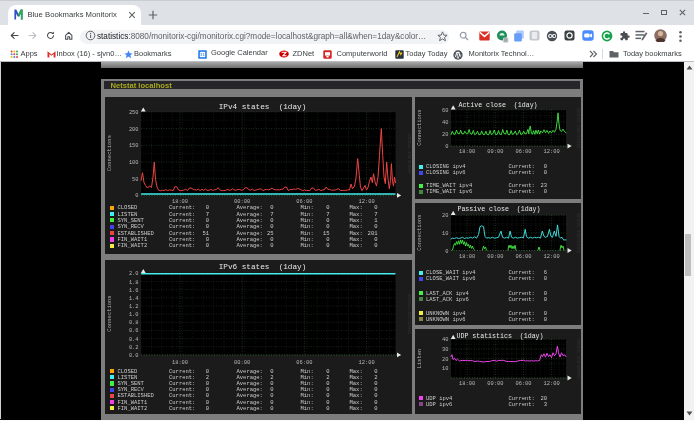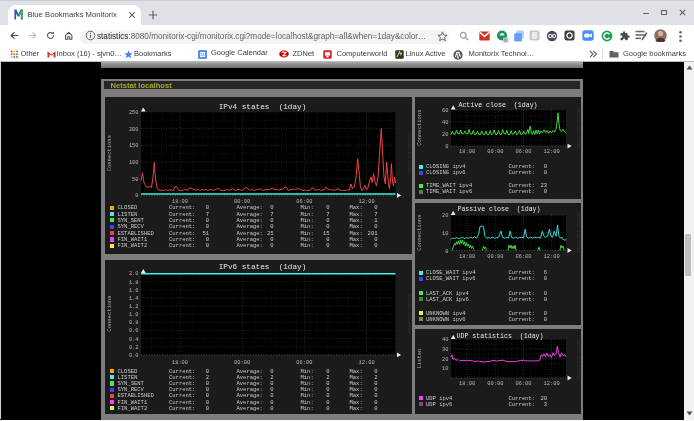--- a/index.html
+++ b/index.html
@@ -163,29 +163,29 @@
     <circle cx="10" cy="10" r="9.3" fill="#464d54"></circle>
     <path d="M3.5 10a6.5 6.5 0 0 0 3.7 5.9L4.1 7.3A6.4 6.4 0 0 0 3.5 10zm10.9-.3c0-.8-.3-1.4-.6-1.8-.3-.5-.7-1-.7-1.6 0-.6.5-1.2 1.2-1.2h.1A6.5 6.5 0 0 0 10 3.5c-2.3 0-4.3 1.2-5.5 3h.4c.7 0 1.7-.1 1.7-.1.4 0 .4.5.1.6 0 0-.4 0-.8.1l2.4 7.2 1.5-4.4-1-2.9c-.4 0-.7-.1-.7-.1-.4 0-.3-.6.1-.6 0 0 1.1.1 1.7.1.7 0 1.7-.1 1.7-.1.4 0 .4.5.1.6 0 0-.4 0-.8.1l2.4 7.1.7-2.2c.3-.9.5-1.6.5-2.2zm-4.2 1.2-2 6a6.5 6.5 0 0 0 4 -.1l-2-5.9zm5.9-3.9c0 .7-.1 1.4-.5 2.4l-2 5.8A6.5 6.5 0 0 0 16.5 10c0-1.1-.3-2.1-.8-3z" fill="#fff"></path>
   </svg>
 <svg style="position:absolute;left:589px;top:50px" width="9" height="8" viewBox="0 0 9 8">
     <path d="M1 1 L4 4 L1 7 M4.5 1 L7.5 4 L4.5 7" stroke="#5f6368" stroke-width="1.1" fill="none"></path>
   </svg>
 <div style="position:absolute;left:602px;top:49px;width:1px;height:10px;background:#d5d8dc"></div>
 <svg style="position:absolute;left:609px;top:50px" width="10" height="8" viewBox="0 0 10 8">
     <path d="M0.5 1 H4 L5 2.2 H9.5 V7.5 H0.5 Z" fill="#5f6368"></path>
   </svg>
-<div class="bmtext" style="left:20.5px;top:49px">Other</div>
+<div class="bmtext" style="left:20.5px;top:49px">Apps</div>
 <div class="bmtext" style="left:56.5px;top:49px">Inbox (16) - sjvn0…</div>
 <div class="bmtext" style="left:134px;top:49px">Bookmarks</div>
 <div class="bmtext" style="left:211px;top:48px">Google Calendar</div>
 <div class="bmtext" style="left:292.5px;top:49px">ZDNet</div>
 <div class="bmtext" style="left:336.5px;top:49px">Computerworld</div>
-<div class="bmtext" style="left:405.5px;top:49px">Linux Active</div>
+<div class="bmtext" style="left:405.5px;top:49px">Today Today</div>
 <div class="bmtext" style="left:468.5px;top:49px">Monitorix Technol…</div>
-<div class="bmtext" style="left:623px;top:49px">Google bookmarks</div>
+<div class="bmtext" style="left:623px;top:49px">Today bookmarks</div>
 
 <div class="abs" style="left:0;top:62px;width:694px;height:357.5px;background:#000"></div>
 
 <div class="abs" style="left:101px;top:62px;width:482px;height:5.5px;background:linear-gradient(#a8a8a8,#6e6e6e)"></div>
 
 <div class="abs" style="left:101px;top:78.5px;width:482px;height:341px;background:#7d7d7d"></div>
 <div class="abs" style="left:104px;top:81px;width:476px;height:8px;background:#26262a"></div>
 <div class="abs" style="left:110.5px;top:82px;font-size:7.6px;font-weight:bold;color:#a9a91d;line-height:7.6px">Netstat localhost</div>
 
 <svg style="position:absolute;left:104.5px;top:96.8px" width="307" height="157" viewBox="0 0 307 157">

